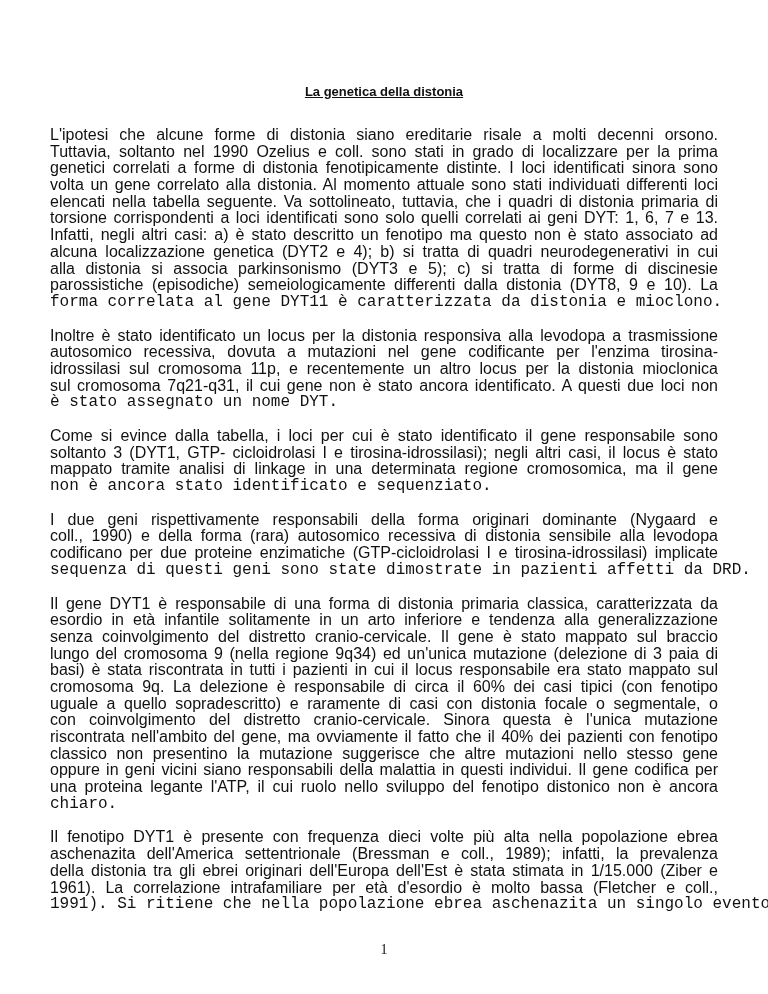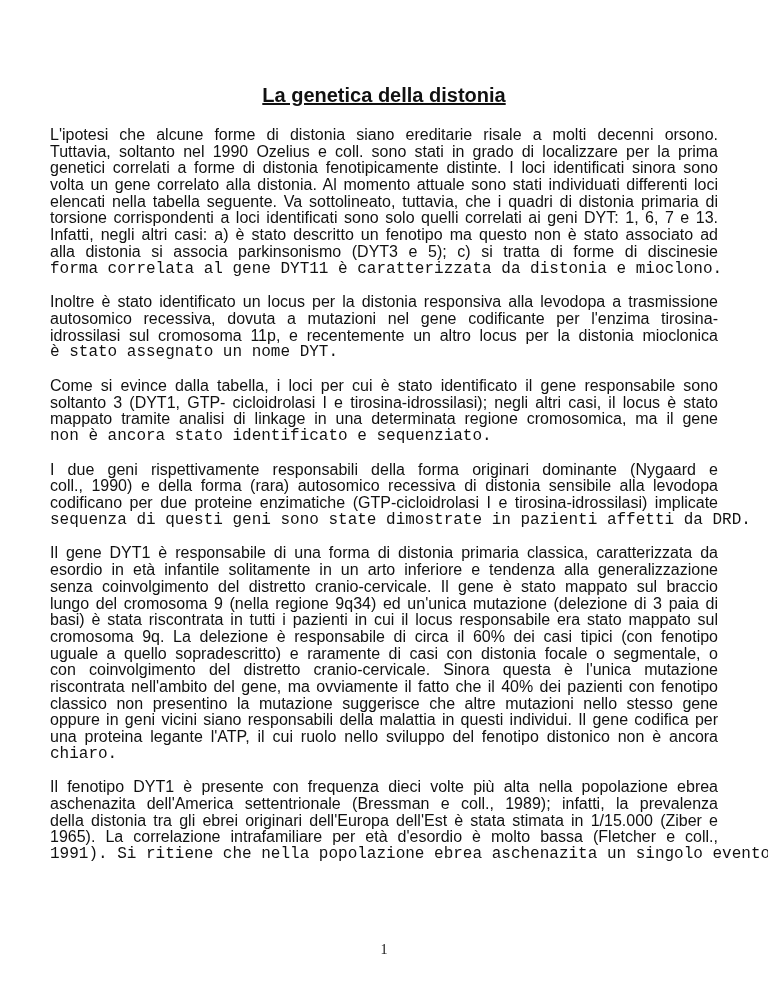--- a/index.html
+++ b/index.html
@@ -4,21 +4,21 @@
   <style>
     html, body { margin: 0; padding: 0; background: #ffffff; }
     body { width: 768px; height: 994px; position: relative; overflow: hidden; }
     .page {
       position: absolute; left: 0; top: 0; width: 768px; height: 994px;
       background: #ffffff; color: #111111;
       font-family: "Liberation Sans", sans-serif;
     }
     .title {
       position: absolute; top: 84px; left: 0; width: 768px; text-align: center;
-      font-size: 20px; font-weight: bold; text-decoration: underline;
+      font-size: 13px; font-weight: bold; text-decoration: underline;
       letter-spacing: 0px;
     }
     .body {
       position: absolute; left: 50px; width: 668px; top: 127px;
       font-size: 16px; line-height: 16.7px;
     }
     .para { margin: 0 0 17px 0; }
     .line {
       display: block; white-space: nowrap; text-align: justify;
       text-align-last: justify; height: 16.7px;
@@ -36,27 +36,30 @@
   <div class="title">La genetica della distonia</div>
   <div class="body" id="body">
       <div class="para">
         <span class="line">L'ipotesi che alcune forme di distonia siano ereditarie risale a molti decenni orsono.</span>
         <span class="line">Tuttavia, soltanto nel 1990 Ozelius e coll. sono stati in grado di localizzare per la prima</span>
         <span class="line">genetici correlati a forme di distonia fenotipicamente distinte. I loci identificati sinora sono</span>
         <span class="line">volta un gene correlato alla distonia. Al momento attuale sono stati individuati differenti loci</span>
         <span class="line">elencati nella tabella seguente. Va sottolineato, tuttavia, che i quadri di distonia primaria di</span>
         <span class="line">torsione corrispondenti a loci identificati sono solo quelli correlati ai geni DYT: 1, 6, 7 e 13.</span>
         <span class="line">Infatti, negli altri casi: a) è stato descritto un fenotipo ma questo non è stato associato ad</span>
+        <span class="line">alcuna localizzazione genetica (DYT2 e 4); b) si tratta di quadri neurodegenerativi in cui</span>
         <span class="line">alla distonia si associa parkinsonismo (DYT3 e 5); c) si tratta di forme di discinesie</span>
+        <span class="line">parossistiche (episodiche) semeiologicamente differenti dalla distonia (DYT8, 9 e 10). La</span>
         <span class="line last">forma correlata al gene DYT11 è caratterizzata da distonia e mioclono.</span>
       </div>
       <div class="para">
         <span class="line">Inoltre è stato identificato un locus per la distonia responsiva alla levodopa a trasmissione</span>
         <span class="line">autosomico recessiva, dovuta a mutazioni nel gene codificante per l'enzima tirosina-</span>
         <span class="line">idrossilasi sul cromosoma 11p, e recentemente un altro locus per la distonia mioclonica</span>
+        <span class="line">sul cromosoma 7q21-q31, il cui gene non è stato ancora identificato. A questi due loci non</span>
         <span class="line last">è stato assegnato un nome DYT.</span>
       </div>
       <div class="para">
         <span class="line">Come si evince dalla tabella, i loci per cui è stato identificato il gene responsabile sono</span>
         <span class="line">soltanto 3 (DYT1, GTP- cicloidrolasi I e tirosina-idrossilasi); negli altri casi, il locus è stato</span>
         <span class="line">mappato tramite analisi di linkage in una determinata regione cromosomica, ma il gene</span>
         <span class="line last">non è ancora stato identificato e sequenziato.</span>
       </div>
       <div class="para">
         <span class="line">I due geni rispettivamente responsabili della forma originari dominante (Nygaard e</span>
@@ -76,18 +79,18 @@
         <span class="line">riscontrata nell'ambito del gene, ma ovviamente il fatto che il 40% dei pazienti con fenotipo</span>
         <span class="line">classico non presentino la mutazione suggerisce che altre mutazioni nello stesso gene</span>
         <span class="line">oppure in geni vicini siano responsabili della malattia in questi individui. Il gene codifica per</span>
         <span class="line">una proteina legante l'ATP, il cui ruolo nello sviluppo del fenotipo distonico non è ancora</span>
         <span class="line last">chiaro.</span>
       </div>
       <div class="para">
         <span class="line">Il fenotipo DYT1 è presente con frequenza dieci volte più alta nella popolazione ebrea</span>
         <span class="line">aschenazita dell'America settentrionale (Bressman e coll., 1989); infatti, la prevalenza</span>
         <span class="line">della distonia tra gli ebrei originari dell'Europa dell'Est è stata stimata in 1/15.000 (Ziber e</span>
-        <span class="line">1965). La correlazione intrafamiliare per età d'esordio è molto bassa (Fletcher e coll.,</span>
+        <span class="line">1961). La correlazione intrafamiliare per età d'esordio è molto bassa (Fletcher e coll.,</span>
         <span class="line last">1991). Si ritiene che nella popolazione ebrea aschenazita un singolo evento mutazionale</span>
       </div>
     </div>
   <div class="page-number">1</div>
 </div>
 
 </body></html>

